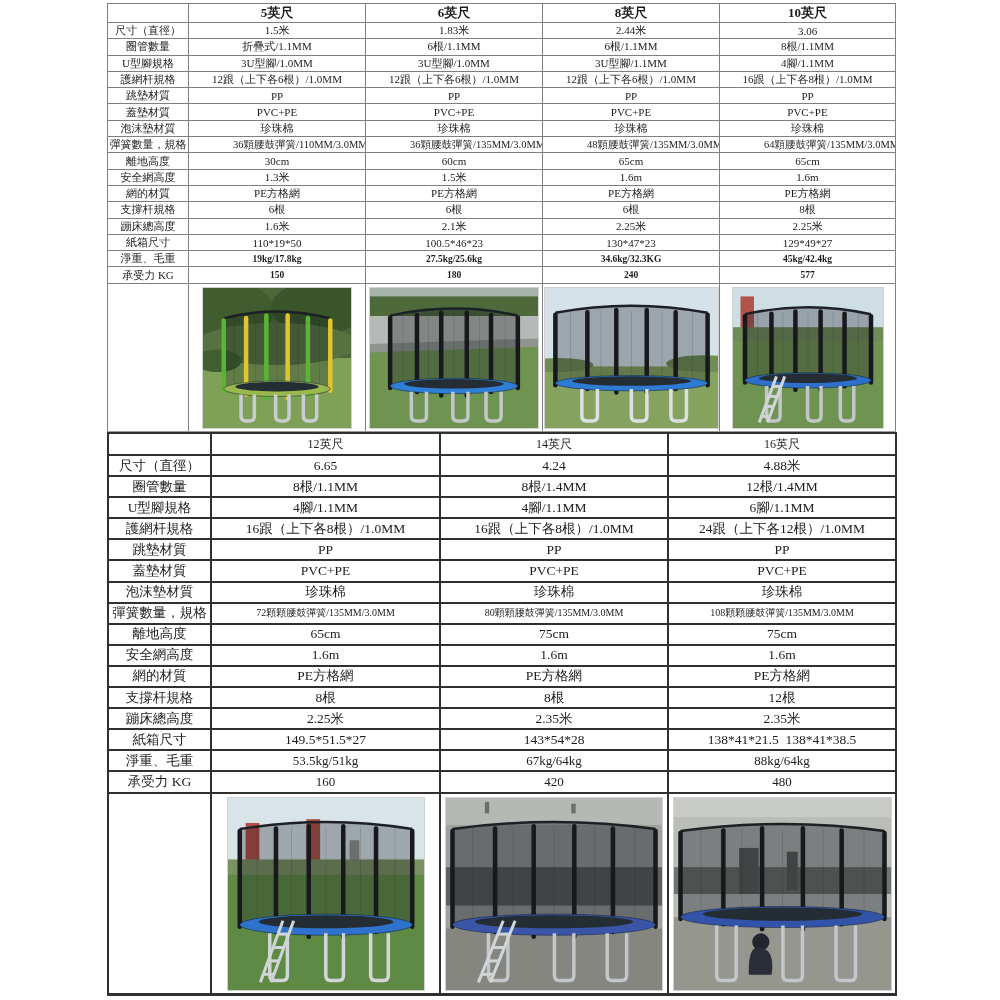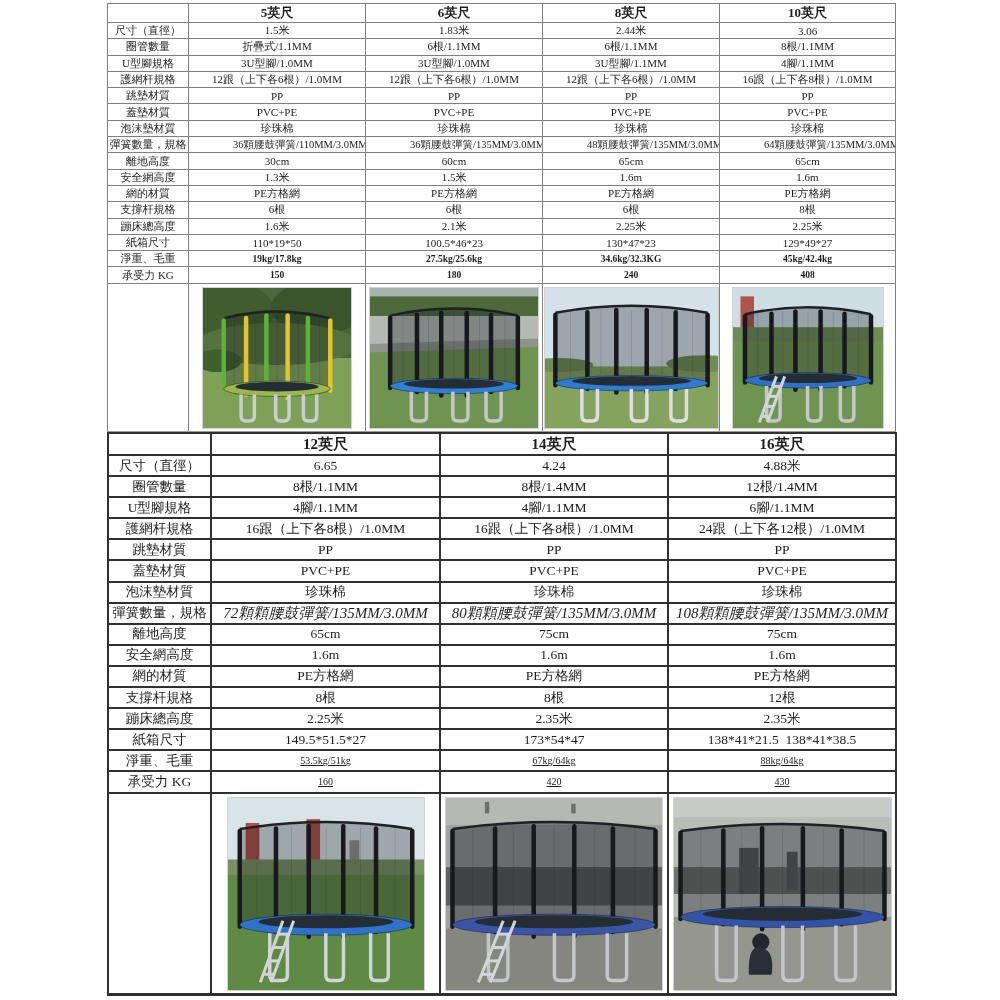--- a/index.html
+++ b/index.html
@@ -16,23 +16,23 @@
   #top-table tr.header-row th{font-weight:bold;font-size:13px;}
   #top-table td.spring{font-size:10.5px;padding-left:44px;}
   #top-table td.tiny{font-size:9.5px;font-weight:bold;}
   #top-table tr.photo-row{height:148px;}
   #top-table tr.photo-row td{border-bottom:4px solid #9c9c9c;}
   
   #bottom-table{left:107px;top:432px;width:788px;font-size:13.5px;}
   #bottom-table th,#bottom-table td{border:2px solid #303030;}
   #bottom-table tr{height:21.1px;}
   #bottom-table tr.header-row{height:22px;}
-  #bottom-table tr.header-row th{font-weight:bold;font-size:15px;}
-  #bottom-table td.spring{font-size:15px;font-style:italic;}
-  #bottom-table td.tiny{font-size:10px;text-decoration:underline;}
+  #bottom-table tr.header-row th{font-weight:normal;font-size:12px;}
+  #bottom-table td.spring{font-size:10px;}
+  #bottom-table td.tiny{font-size:13px;}
   #bottom-table tr.photo-row{height:202px;}
   #bottom-table tr.photo-row td{border-bottom:3px solid #303030;}
   .photo{margin:3px auto 2px auto;border:1px solid #d2d2d2;background:#eee;}
   .photo svg{display:block;}
 </style>
 </head>
 <body>
 
 <div class="page">
   <table id="top-table">
@@ -154,21 +154,21 @@
           <td class="tiny">19kg/17.8kg</td>
           <td class="tiny">27.5kg/25.6kg</td>
           <td class="tiny">34.6kg/32.3KG</td>
           <td class="tiny">45kg/42.4kg</td>
         </tr>
         <tr>
           <th>承受力 KG</th>
           <td class="tiny">150</td>
           <td class="tiny">180</td>
           <td class="tiny">240</td>
-          <td class="tiny">408</td>
+          <td class="tiny">577</td>
         </tr>
         <tr class="photo-row">
           <td></td>
           <td>
             <div class="photo" title="5英尺蹦床（綠黃護網杆，草地樹林背景）" style="width: 148px; height: 140px;">
               <svg xmlns="http://www.w3.org/2000/svg" width="148" height="140" viewBox="0 0 148 140">
                 <rect x="0" y="0" width="148" height="140" fill="#7ea157"></rect>
                 <rect x="0" y="0" width="148" height="70" fill="#4d6838"></rect>
                 <ellipse cx="26.64" cy="22.400000000000002" rx="44.4" ry="28" fill="#415c2f"></ellipse>
                 <ellipse cx="115.44" cy="19.6" rx="47.36" ry="26.6" fill="#3a552b"></ellipse>
@@ -393,34 +393,34 @@
         </tr>
         <tr>
           <th>蹦床總高度</th>
           <td class="">2.25米</td>
           <td class="">2.35米</td>
           <td class="">2.35米</td>
         </tr>
         <tr>
           <th>紙箱尺寸</th>
           <td class="">149.5*51.5*27</td>
-          <td class="">173*54*47</td>
+          <td class="">143*54*28</td>
           <td class="">138*41*21.5 138*41*38.5</td>
         </tr>
         <tr>
           <th>淨重、毛重</th>
           <td class="tiny">53.5kg/51kg</td>
           <td class="tiny">67kg/64kg</td>
           <td class="tiny">88kg/64kg</td>
         </tr>
         <tr>
           <th>承受力 KG</th>
           <td class="tiny">160</td>
           <td class="tiny">420</td>
-          <td class="tiny">430</td>
+          <td class="tiny">480</td>
         </tr>
         <tr class="photo-row">
           <td></td>
           <td>
             <div class="photo" title="12英尺蹦床（黑杆藍墊帶梯子，戶外紅樓背景）" style="width: 196px; height: 192px;">
               <svg xmlns="http://www.w3.org/2000/svg" width="196" height="192" viewBox="0 0 196 192">
                 <rect x="0" y="0" width="196" height="192" fill="#d9e4e9"></rect>
                 <rect x="17.64" y="24.96" width="13.72" height="48" fill="#b34e46"></rect>
                 <rect x="78.4" y="21.12" width="13.72" height="51.84" fill="#b34e46"></rect>
                 <rect x="121.52" y="42.24" width="9.8" height="26.880000000000003" fill="#90938f"></rect>

